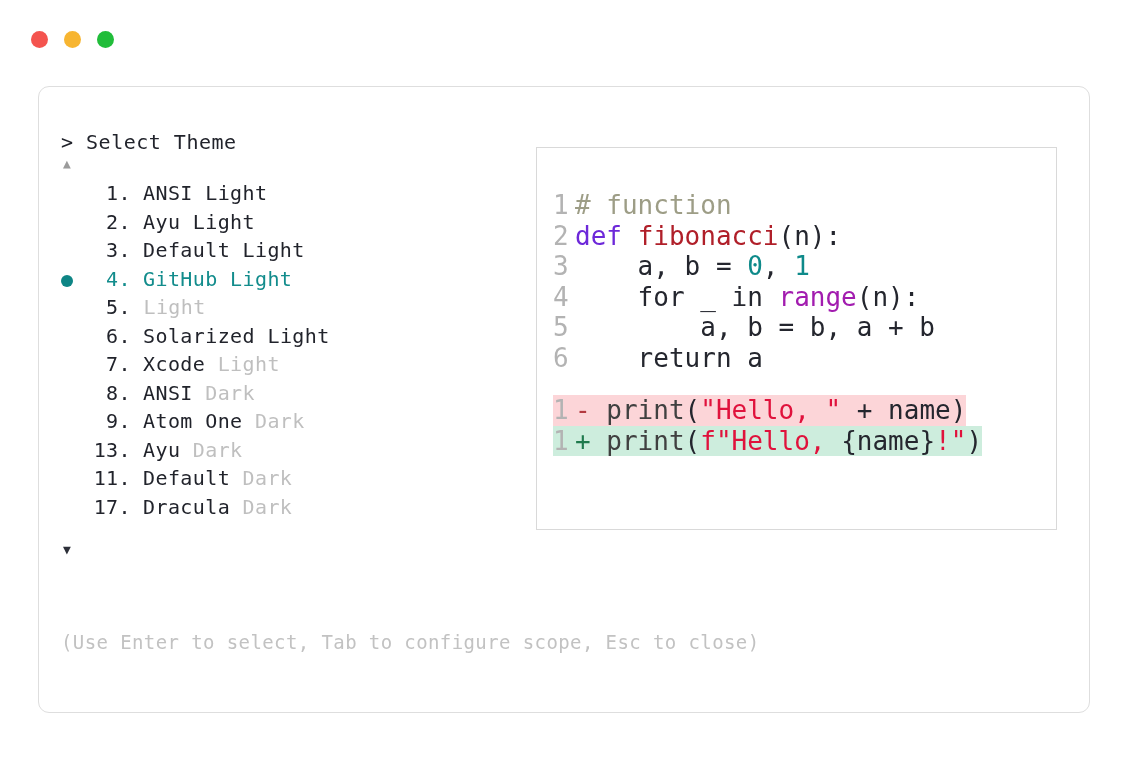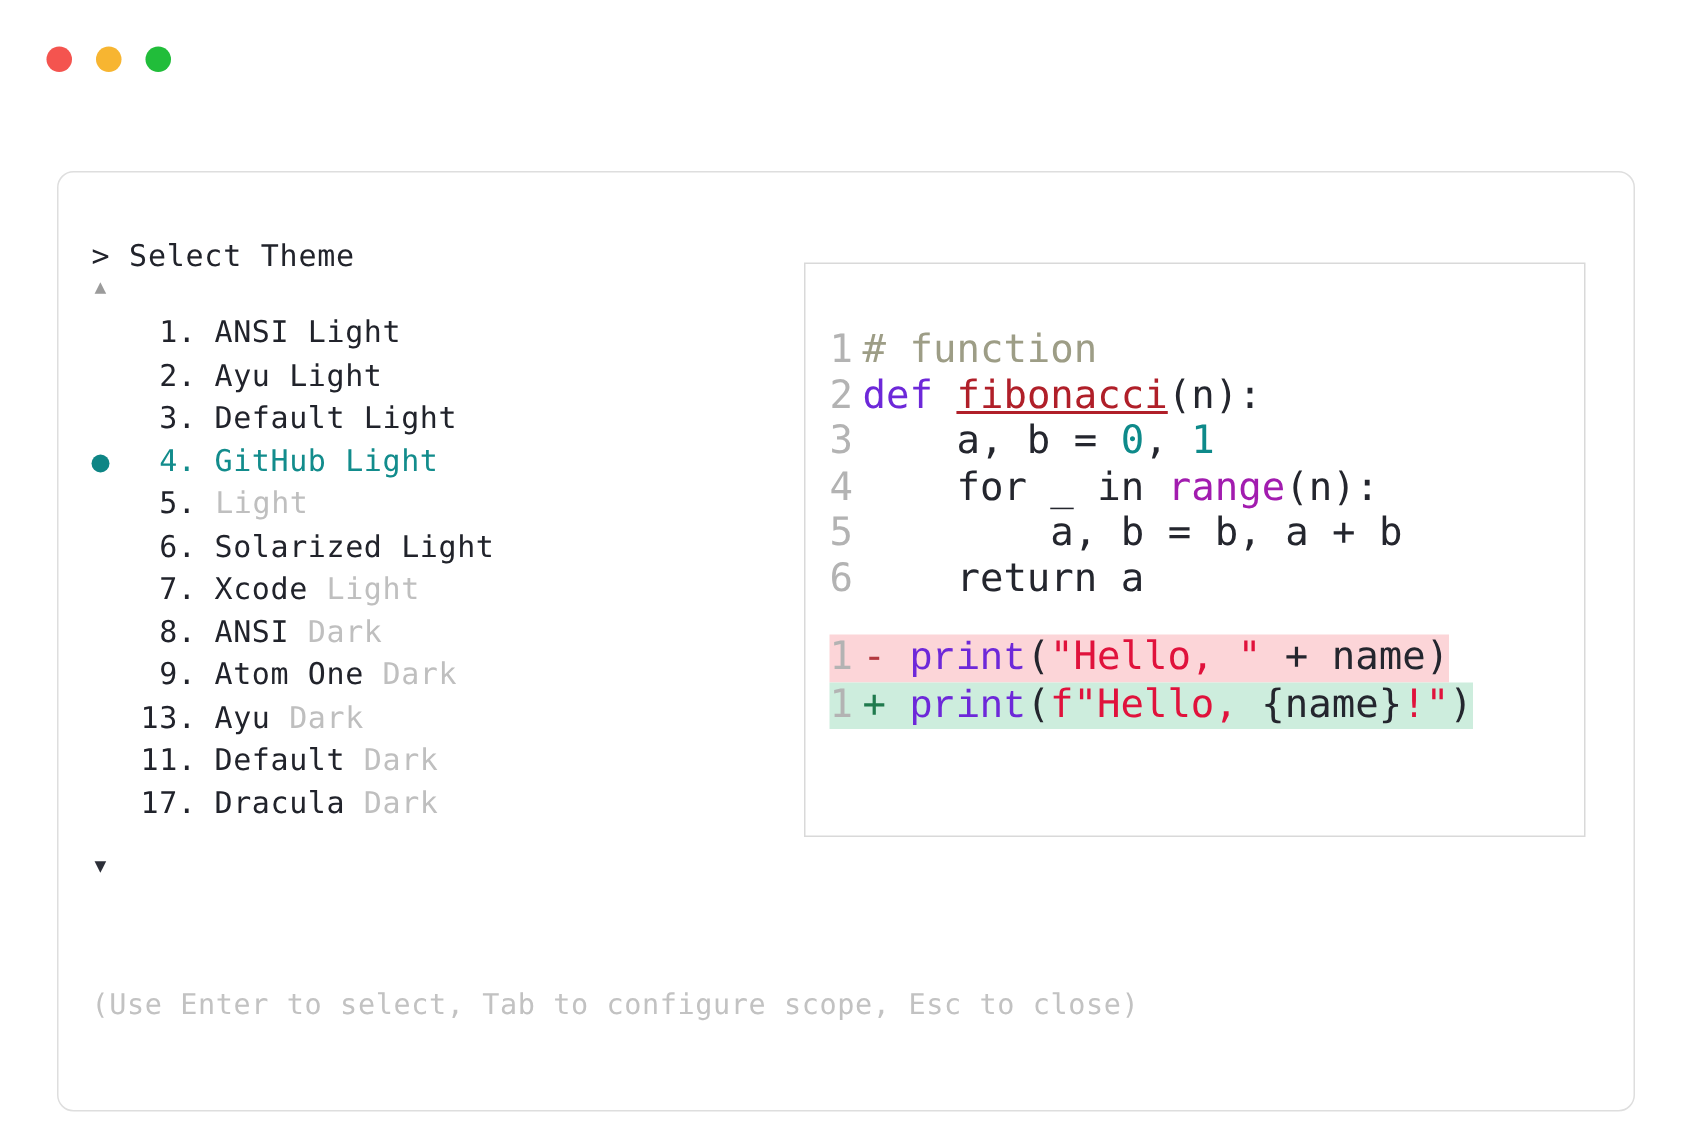--- a/index.html
+++ b/index.html
@@ -36,21 +36,20 @@
   .panel {
     position: absolute;
     left: 38px;
     top: 86px;
     width: 1052px;
     height: 627px;
     box-sizing: border-box;
     border: 1px solid #dedede;
     border-radius: 11px;
     background: #ffffff;
-    margin-top: 28px;
   }
 
   .panel-inner {
     position: relative;
     width: 100%;
     height: 100%;
   }
 
   
   .left-col {
@@ -163,25 +162,25 @@
   .ln {
     color: #b3b3b3;
     display: inline-block;
     width: 14px;
     text-align: right;
     margin-right: 8px;
   }
 
   .tok-comment { color: #9d9d86; }
   .tok-kw      { color: #6d28d9; }
-  .tok-fn      { color: #b01f29; text-decoration: underline; }
+  .tok-fn      { color: #b01f29; }
   .tok-plain   { color: #24262e; }
   .tok-num     { color: #0e8a8a; }
   .tok-builtin { color: #a21caf; }
-  .tok-call    { color: #6d28d9; font-family: Liberation Mono, monospace; }
+  .tok-call    { color: #404040; }
   .tok-str     { color: #e0123c; }
 
   .diff-gap { height: 22px; }
 
   .diff-line { white-space: pre; display: block; width: fit-content; }
   .diff-line.del { background: #fcd5d8; }
   .diff-line.add { background: #cdeddd; }
 
   .diff-ln { color: #b3b3b3; display: inline-block; width: 14px; text-align: right; margin-right: 8px; }
   .sign-del { color: #b3393f; }

